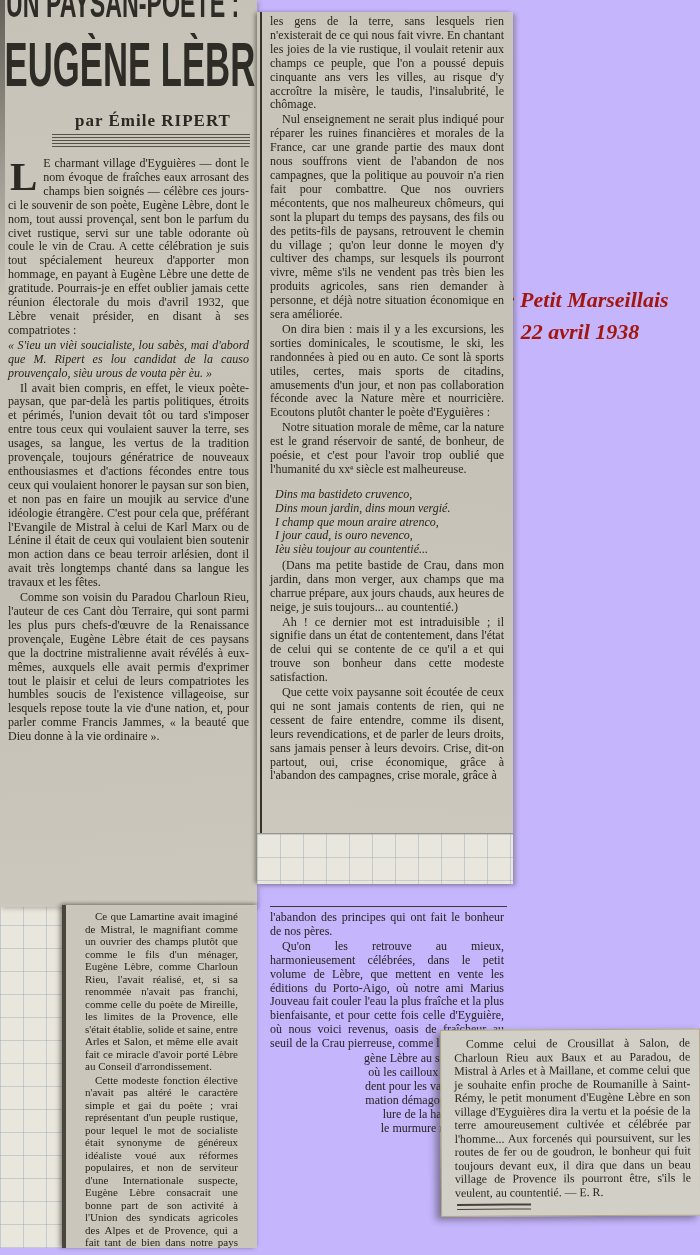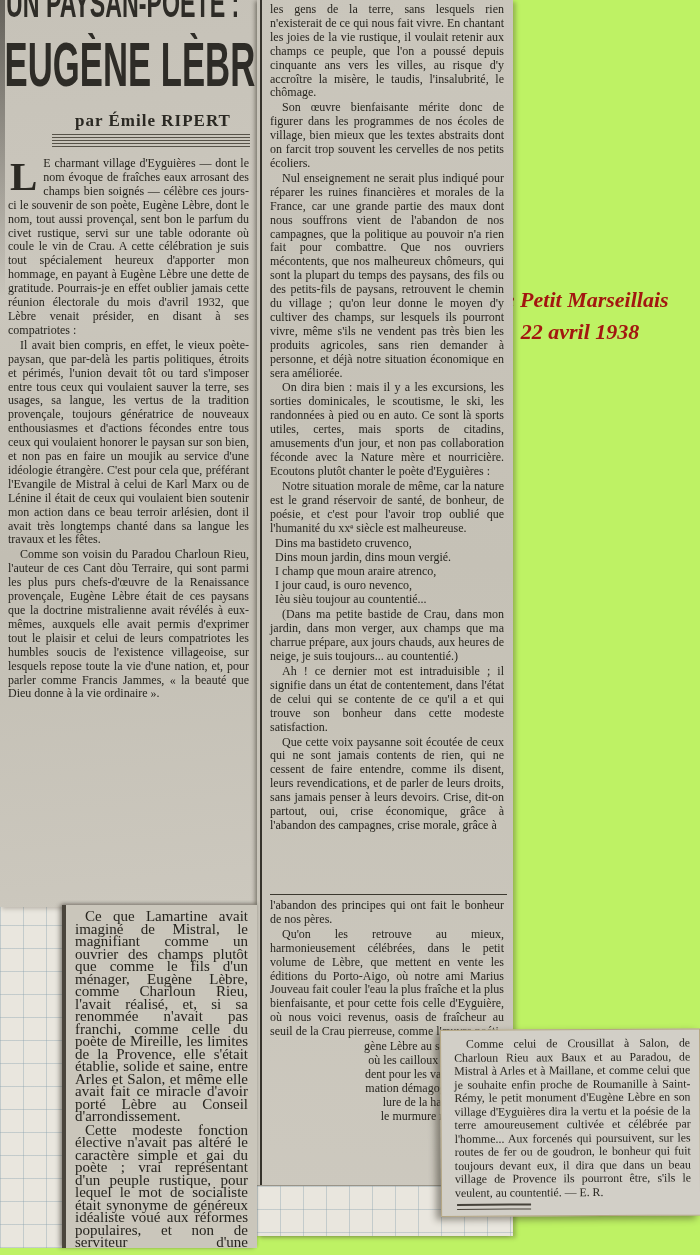--- a/index.html
+++ b/index.html
@@ -1,37 +1,37 @@
 <!DOCTYPE html>
 <html><head>
 <meta charset="utf-8">
 <style>
   html,body{margin:0;padding:0;}
-  .page{position:relative;width:700px;height:1255px;background:#bef264;overflow:hidden;
+  .page{position:relative;width:700px;height:1255px;background:#c4b5fd;overflow:hidden;
         font-family:"Liberation Serif",serif;color:#26241e;}
 
   
   .grid-paper{background-color:#e9e6de;
     background-image:linear-gradient(to right, rgba(135,158,172,.38) 1px, transparent 1px),
                      linear-gradient(to bottom, rgba(135,158,172,.38) 1px, transparent 1px);
     background-size:23px 23px;}
   .grid-left{position:absolute;left:0;top:902px;width:257px;height:346px;z-index:1;}
 
   
   .clip{position:absolute;box-sizing:border-box;}
   .clip-left-top{left:0;top:0;width:257px;height:907px;z-index:2;
     background:linear-gradient(175deg,#c6c2b8 0%,#cbc7bd 30%,#c2beb3 60%,#ccc8be 100%);
     box-shadow:2px 2px 4px rgba(60,50,35,.25);}
   .clip-left-top::before{content:"";position:absolute;left:0;top:0;width:5px;height:300px;
     background:linear-gradient(180deg,rgba(20,18,14,.55),rgba(20,18,14,0));}
   .clip-left-bottom{left:62px;top:905px;width:195px;height:343px;z-index:3;
     background:#cac6bb;border-left:4px solid #4a453c;
     box-shadow:-3px 0 4px rgba(40,35,25,.35),0 -2px 3px rgba(40,35,25,.25);
     padding:5px 7px 0 7px;overflow:hidden;}
-  .clip-mid{left:257px;top:0;width:256px;height:1236px;z-index:2;
+  .clip-mid{left:257px;top:12px;width:256px;height:872px;z-index:2;
     background:linear-gradient(185deg,#cac6bc,#c5c1b6 45%,#cdc9bf);
     box-shadow:-3px 0 4px -1px rgba(40,35,25,.45),3px 2px 4px rgba(60,50,35,.3);}
   .vrule{position:absolute;left:3px;top:0;bottom:50px;width:2px;background:#36332c;}
   .clip-right{left:440px;top:1030px;width:260px;min-height:182px;z-index:5;
     background:#d2cfc7;border:1px solid #b3a582;
     box-shadow:-5px 3px 7px rgba(40,35,25,.45);
     padding:7px 9px 6px 13px;transform:rotate(-0.35deg);transform-origin:top left;}
 
   
   .masthead{position:relative;padding-top:0;}
@@ -50,28 +50,28 @@
 
   
   .coltext{padding:0 8px;}
   .coltext p, .clip-right p{margin:0 0 1px;font-size:12px;line-height:13.9px;
     text-align:justify;text-indent:12px;}
   p.noindent{text-indent:0;}
   .italic{font-style:italic;}
   .dropcap{float:left;font-weight:700;font-size:41px;line-height:34px;
     padding:2px 6px 0 2px;color:#2b2923;}
   .lefttext{margin-top:10px;height:735px;overflow:hidden;}
-  .clip-left-bottom p{margin:0 2px 1px;font-size:15px;line-height:12.5px;
+  .clip-left-bottom p{margin:0 12px 1px;font-size:11px;line-height:12.5px;
     text-align:justify;text-indent:10px;font-family:Liberation Serif, serif;}
   .mid-sec1{padding:3px 9px 0 13px;height:888px;overflow:hidden;}
   .mid-divider{margin:3px 6px 4px 13px;border-top:1px solid #3b382f;}
   .mid-sec2{padding:0 9px 0 13px;height:252px;overflow:hidden;}
   .mid-grid{position:absolute;left:0;right:0;bottom:0;height:50px;
     border-top:1px solid #9a9488;}
-  .poem{margin:2px 0 2px 5px;}
+  .poem{margin:11px 0 2px 5px;font-style:italic;}
   .poem-line{font-size:12px;line-height:13.8px;}
   .frag{font-size:12px;line-height:13.9px;text-align:right;white-space:nowrap;overflow:hidden;}
   .clip-right p{font-size:11.8px;line-height:13.5px;}
   .end-rule{width:74px;margin:4px 0 0 2px;border-top:2px solid #46423a;
     border-bottom:1px solid #46423a;height:3px;}
 
   
   .annotation{position:absolute;left:458px;top:284px;width:244px;z-index:1;
     font-style:italic;font-weight:700;font-size:22px;line-height:1.45;
     color:#a31710;text-align:center;}
@@ -89,35 +89,35 @@
         <div class="kicker">UN PAYSAN-POÈTE :</div>
       </div>
       <div class="title-wrap">
         <div class="title">EUGÈNE LÈBRE</div>
       </div>
       <div class="byline">par Émile RIPERT</div>
       <div class="byline-rules"></div>
     </div>
     <div class="coltext lefttext">
       <p class="noindent"><span class="dropcap">L</span><span>E charmant village d'Eyguières — dont le nom évoque de fraîches eaux arrosant des champs bien soignés — célèbre ces jours-ci le souvenir de son poète, Eugène Lèbre, dont le nom, tout aussi provençal, sent bon le parfum du civet rustique, servi sur une table odorante où coule le vin de Crau. A cette célébration je suis tout spécialement heureux d'apporter mon hommage, en payant à Eugène Lèbre une dette de gratitude. Pourrais-je en effet oublier jamais cette réunion électorale du mois d'avril 1932, que Lèbre venait présider, en disant à ses compatriotes :</span></p>
+      <p class="italic noindent">« S'ieu un vièi soucialiste, lou sabès, mai d'abord que M. Ripert es lou candidat de la causo prouvençalo, sièu urous de vouta pèr èu. »</p>
       <p>Il avait bien compris, en effet, le vieux poète-paysan, que par-delà les partis politiques, étroits et périmés, l'union devait tôt ou tard s'imposer entre tous ceux qui voulaient sauver la terre, ses usages, sa langue, les vertus de la tradition provençale, toujours génératrice de nouveaux enthousiasmes et d'actions fécondes entre tous ceux qui voulaient honorer le paysan sur son bien, et non pas en faire un moujik au service d'une idéologie étrangère. C'est pour cela que, préférant l'Evangile de Mistral à celui de Karl Marx ou de Lénine il était de ceux qui voulaient bien soutenir mon action dans ce beau terroir arlésien, dont il avait très longtemps chanté dans sa langue les travaux et les fêtes.</p>
       <p>Comme son voisin du Paradou Charloun Rieu, l'auteur de ces Cant dòu Terraire, qui sont parmi les plus purs chefs-d'œuvre de la Renaissance provençale, Eugène Lèbre était de ces paysans que la doctrine mistralienne avait révélés à eux-mêmes, auxquels elle avait permis d'exprimer tout le plaisir et celui de leurs compatriotes les humbles soucis de l'existence villageoise, sur lesquels repose toute la vie d'une nation, et, pour parler comme Francis Jammes, « la beauté que Dieu donne à la vie ordinaire ».</p>
     </div>
   </div>
 
   <div class="clip clip-left-bottom">
     <p>Ce que Lamartine avait imaginé de Mistral, le magnifiant comme un ouvrier des champs plutôt que comme le fils d'un ménager, Eugène Lèbre, comme Charloun Rieu, l'avait réalisé, et, si sa renommée n'avait pas franchi, comme celle du poète de Mireille, les limites de la Provence, elle s'était établie, solide et saine, entre Arles et Salon, et même elle avait fait ce miracle d'avoir porté Lèbre au Conseil d'arrondissement.</p>
     <p>Cette modeste fonction élective n'avait pas altéré le caractère simple et gai du poète ; vrai représentant d'un peuple rustique, pour lequel le mot de socialiste était synonyme de généreux idéaliste voué aux réformes populaires, et non de serviteur d'une Internationale suspecte, Eugène Lèbre consacrait une bonne part de son activité à l'Union des syndicats agricoles des Alpes et de Provence, qui a fait tant de bien dans notre pays pour la défense des paysans. Socialiste à la vieille manière française, Lèbre n'imaginait pas que les représentants de</p>
   </div>
 
   <div class="clip clip-mid">
     <div class="vrule"></div>
     <div class="mid-sec1 coltext">
       <p class="noindent">les gens de la terre, sans lesquels rien n'existerait de ce qui nous fait vivre. En chantant les joies de la vie rustique, il voulait retenir aux champs ce peuple, que l'on a poussé depuis cinquante ans vers les villes, au risque d'y accroître la misère, le taudis, l'insalubrité, le chômage.</p>
-      <p>Son œuvre bienfaisante mérite donc de figurer dans les programmes de nos écoles de village, bien mieux que les textes abstraits dont on farcit trop souvent les cervelles de nos petits écoliers.</p>
       <p>Nul enseignement ne serait plus indiqué pour réparer les ruines financières et morales de la France, car une grande partie des maux dont nous souffrons vient de l'abandon de nos campagnes, que la politique au pouvoir n'a rien fait pour combattre. Que nos ouvriers mécontents, que nos malheureux chômeurs, qui sont la plupart du temps des paysans, des fils ou des petits-fils de paysans, retrouvent le chemin du village ; qu'on leur donne le moyen d'y cultiver des champs, sur lesquels ils pourront vivre, même s'ils ne vendent pas très bien les produits agricoles, sans rien demander à personne, et déjà notre situation économique en sera améliorée.</p>
       <p>On dira bien : mais il y a les excursions, les sorties dominicales, le scoutisme, le ski, les randonnées à pied ou en auto. Ce sont là sports utiles, certes, mais sports de citadins, amusements d'un jour, et non pas collaboration féconde avec la Nature mère et nourricière. Ecoutons plutôt chanter le poète d'Eyguières :</p>
       <p>Notre situation morale de même, car la nature est le grand réservoir de santé, de bonheur, de poésie, et c'est pour l'avoir trop oublié que l'humanité du xxᵉ siècle est malheureuse.</p>
       <div class="poem">
         <div class="poem-line">Dins ma bastideto cruvenco,</div>
         <div class="poem-line">Dins moun jardin, dins moun vergié.</div>
         <div class="poem-line">I champ que moun araire atrenco,</div>
         <div class="poem-line">I jour caud, is ouro nevenco,</div>
         <div class="poem-line">Ièu sièu toujour au countentié...</div>
       </div>

